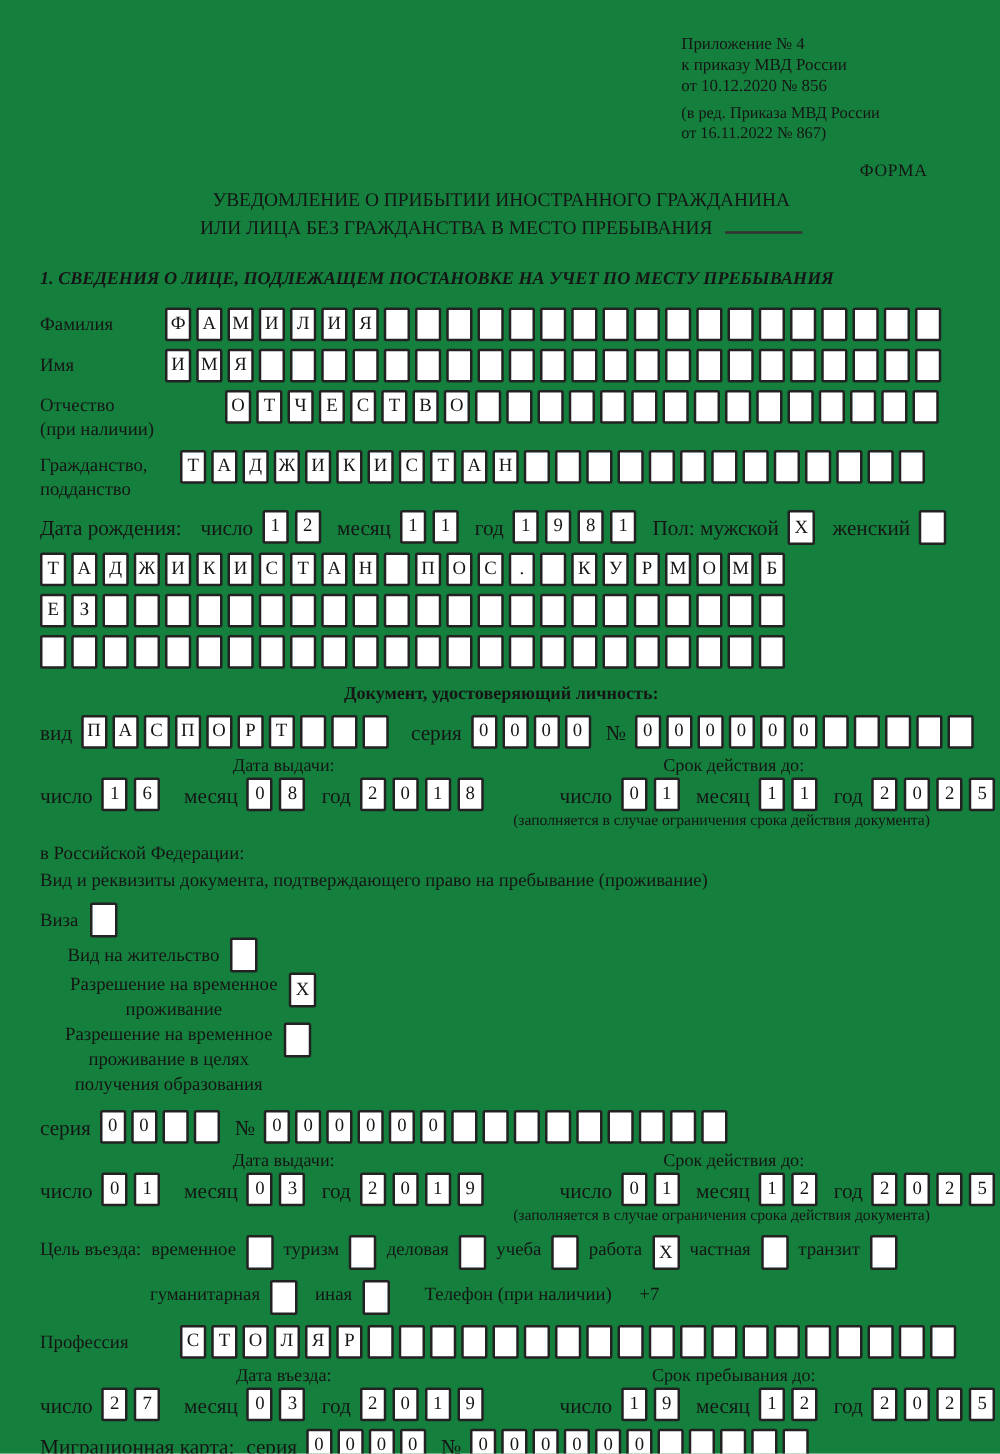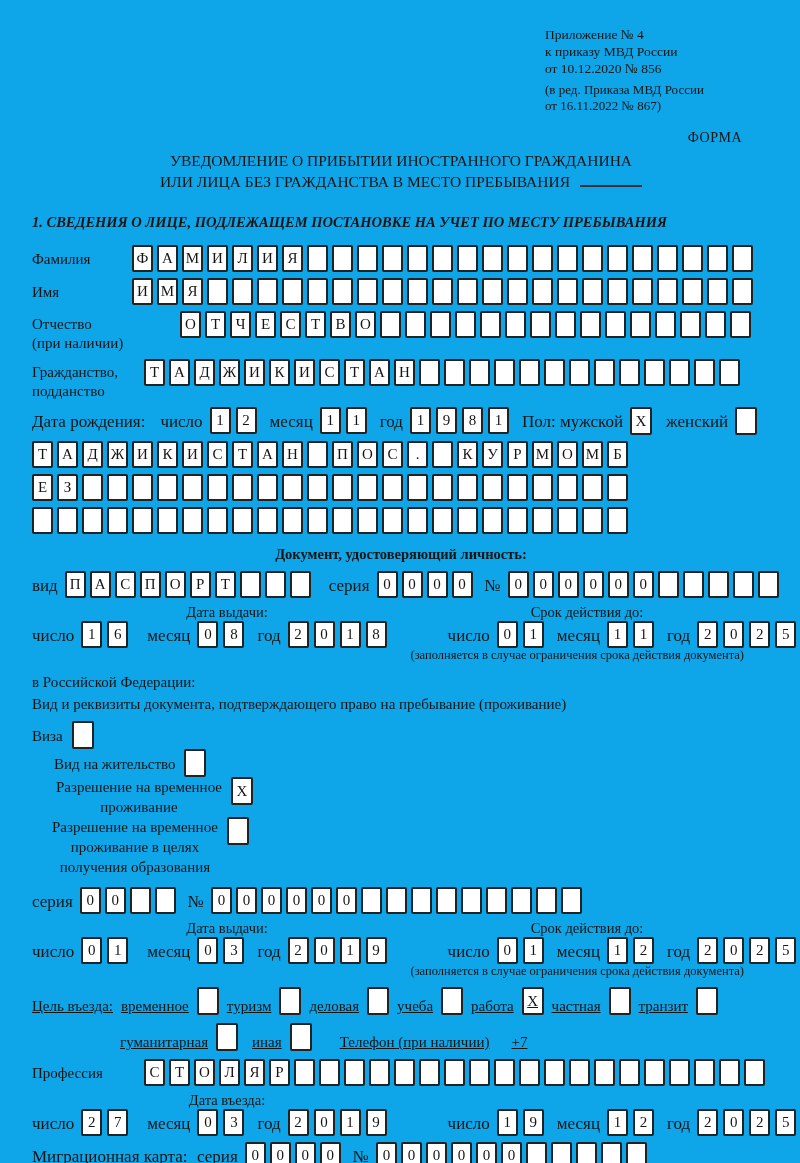--- a/index.html
+++ b/index.html
@@ -1,17 +1,17 @@
 <!DOCTYPE html>
 <html><head>
 <meta charset="utf-8">
 <style>
   html,body{margin:0;padding:0;background:#fff;}
   .page{
-    position:relative;width:800px;height:1163px;background:#0ea5e9;
+    position:relative;width:800px;height:1163px;background:#15803d;
     font-family:"Liberation Serif","DejaVu Serif",serif;color:#151515;
     box-sizing:border-box;padding:26px 30px 0 32px;overflow:hidden;
   }
   .annex{width:225px;margin-left:auto;font-size:13.5px;line-height:17px;}
   .annex .grp2{margin-top:5px;font-size:13px;line-height:16px;}
   .forma{text-align:right;font-weight:normal;font-size:14px;letter-spacing:.5px;margin-top:16px;padding-right:28px;}
   .title{text-align:center;font-weight:normal;font-size:15.5px;line-height:21px;margin-top:4px;}
   .blank-line{display:inline-block;width:62px;border-bottom:2px solid #333;height:14px;margin-left:10px;}
   .sec-head{font-weight:bold;font-size:14.5px;margin-top:22px;margin-bottom:14px;font-style:italic;}
   .row{display:flex;align-items:flex-start;margin-bottom:6px;}
@@ -37,21 +37,21 @@
   .gap8{margin-left:8px;}
   .center-bold{text-align:center;font-weight:bold;font-size:14.5px;margin:4px 0 8px 0;}
   .two-head{display:flex;font-size:14.5px;margin-top:4px;}
   .two-head .h1{width:390px;text-align:center;}
   .two-head .h2{width:330px;text-align:center;}
   .note-right{text-align:right;font-size:12.5px;padding-right:26px;margin-top:-2px;margin-bottom:8px;}
   .para{font-size:15px;line-height:22px;margin:4px 0 6px 0;}
   .opt{display:flex;align-items:flex-start;}
   .opt .optlines{text-align:center;font-size:15px;line-height:20px;margin-right:9px;}
   .opt .single{padding-top:5px;}
-  .purpose-line{display:flex;align-items:flex-end;margin-bottom:8px;text-decoration:underline;}
+  .purpose-line{display:flex;align-items:flex-start;margin-bottom:8px;}
   .purpose-line .p-lbl{font-size:15px;padding-top:4px;margin-right:8px;white-space:nowrap;}
   .datecell .cell{margin-right:5px;}
 </style>
 </head>
 <body>
 
 <div class="page">
 
   <div class="annex">
     <div>Приложение № 4</div>
@@ -242,20 +242,21 @@
     <span class="p-lbl gap14">+7</span>
   </div>
 
   <div class="row">
     <div class="lbl w110">Профессия</div>
     <div class="cells"><span class="cell">С</span><span class="cell">Т</span><span class="cell">О</span><span class="cell">Л</span><span class="cell">Я</span><span class="cell">Р</span><span class="cell"></span><span class="cell"></span><span class="cell"></span><span class="cell"></span><span class="cell"></span><span class="cell"></span><span class="cell"></span><span class="cell"></span><span class="cell"></span><span class="cell"></span><span class="cell"></span><span class="cell"></span><span class="cell"></span><span class="cell"></span><span class="cell"></span><span class="cell"></span><span class="cell"></span><span class="cell"></span><span class="cell"></span></div>
   </div>
 
   <div class="two-head">
     <div class="h1">Дата въезда:</div>
+    <div class="h2">Срок пребывания до:</div>
   </div>
 
   <div class="row">
     <span class="inline-lbl">число</span>
     <span class="cells datecell"><span class="cell">2</span><span class="cell">7</span></span>
     <span class="inline-lbl gap14">месяц</span>
     <span class="cells datecell"><span class="cell">0</span><span class="cell">3</span></span>
     <span class="inline-lbl gap8">год</span>
     <span class="cells datecell"><span class="cell">2</span><span class="cell">0</span><span class="cell">1</span><span class="cell">9</span></span>
     <span class="inline-lbl" style="margin-left:56px;">число</span>

